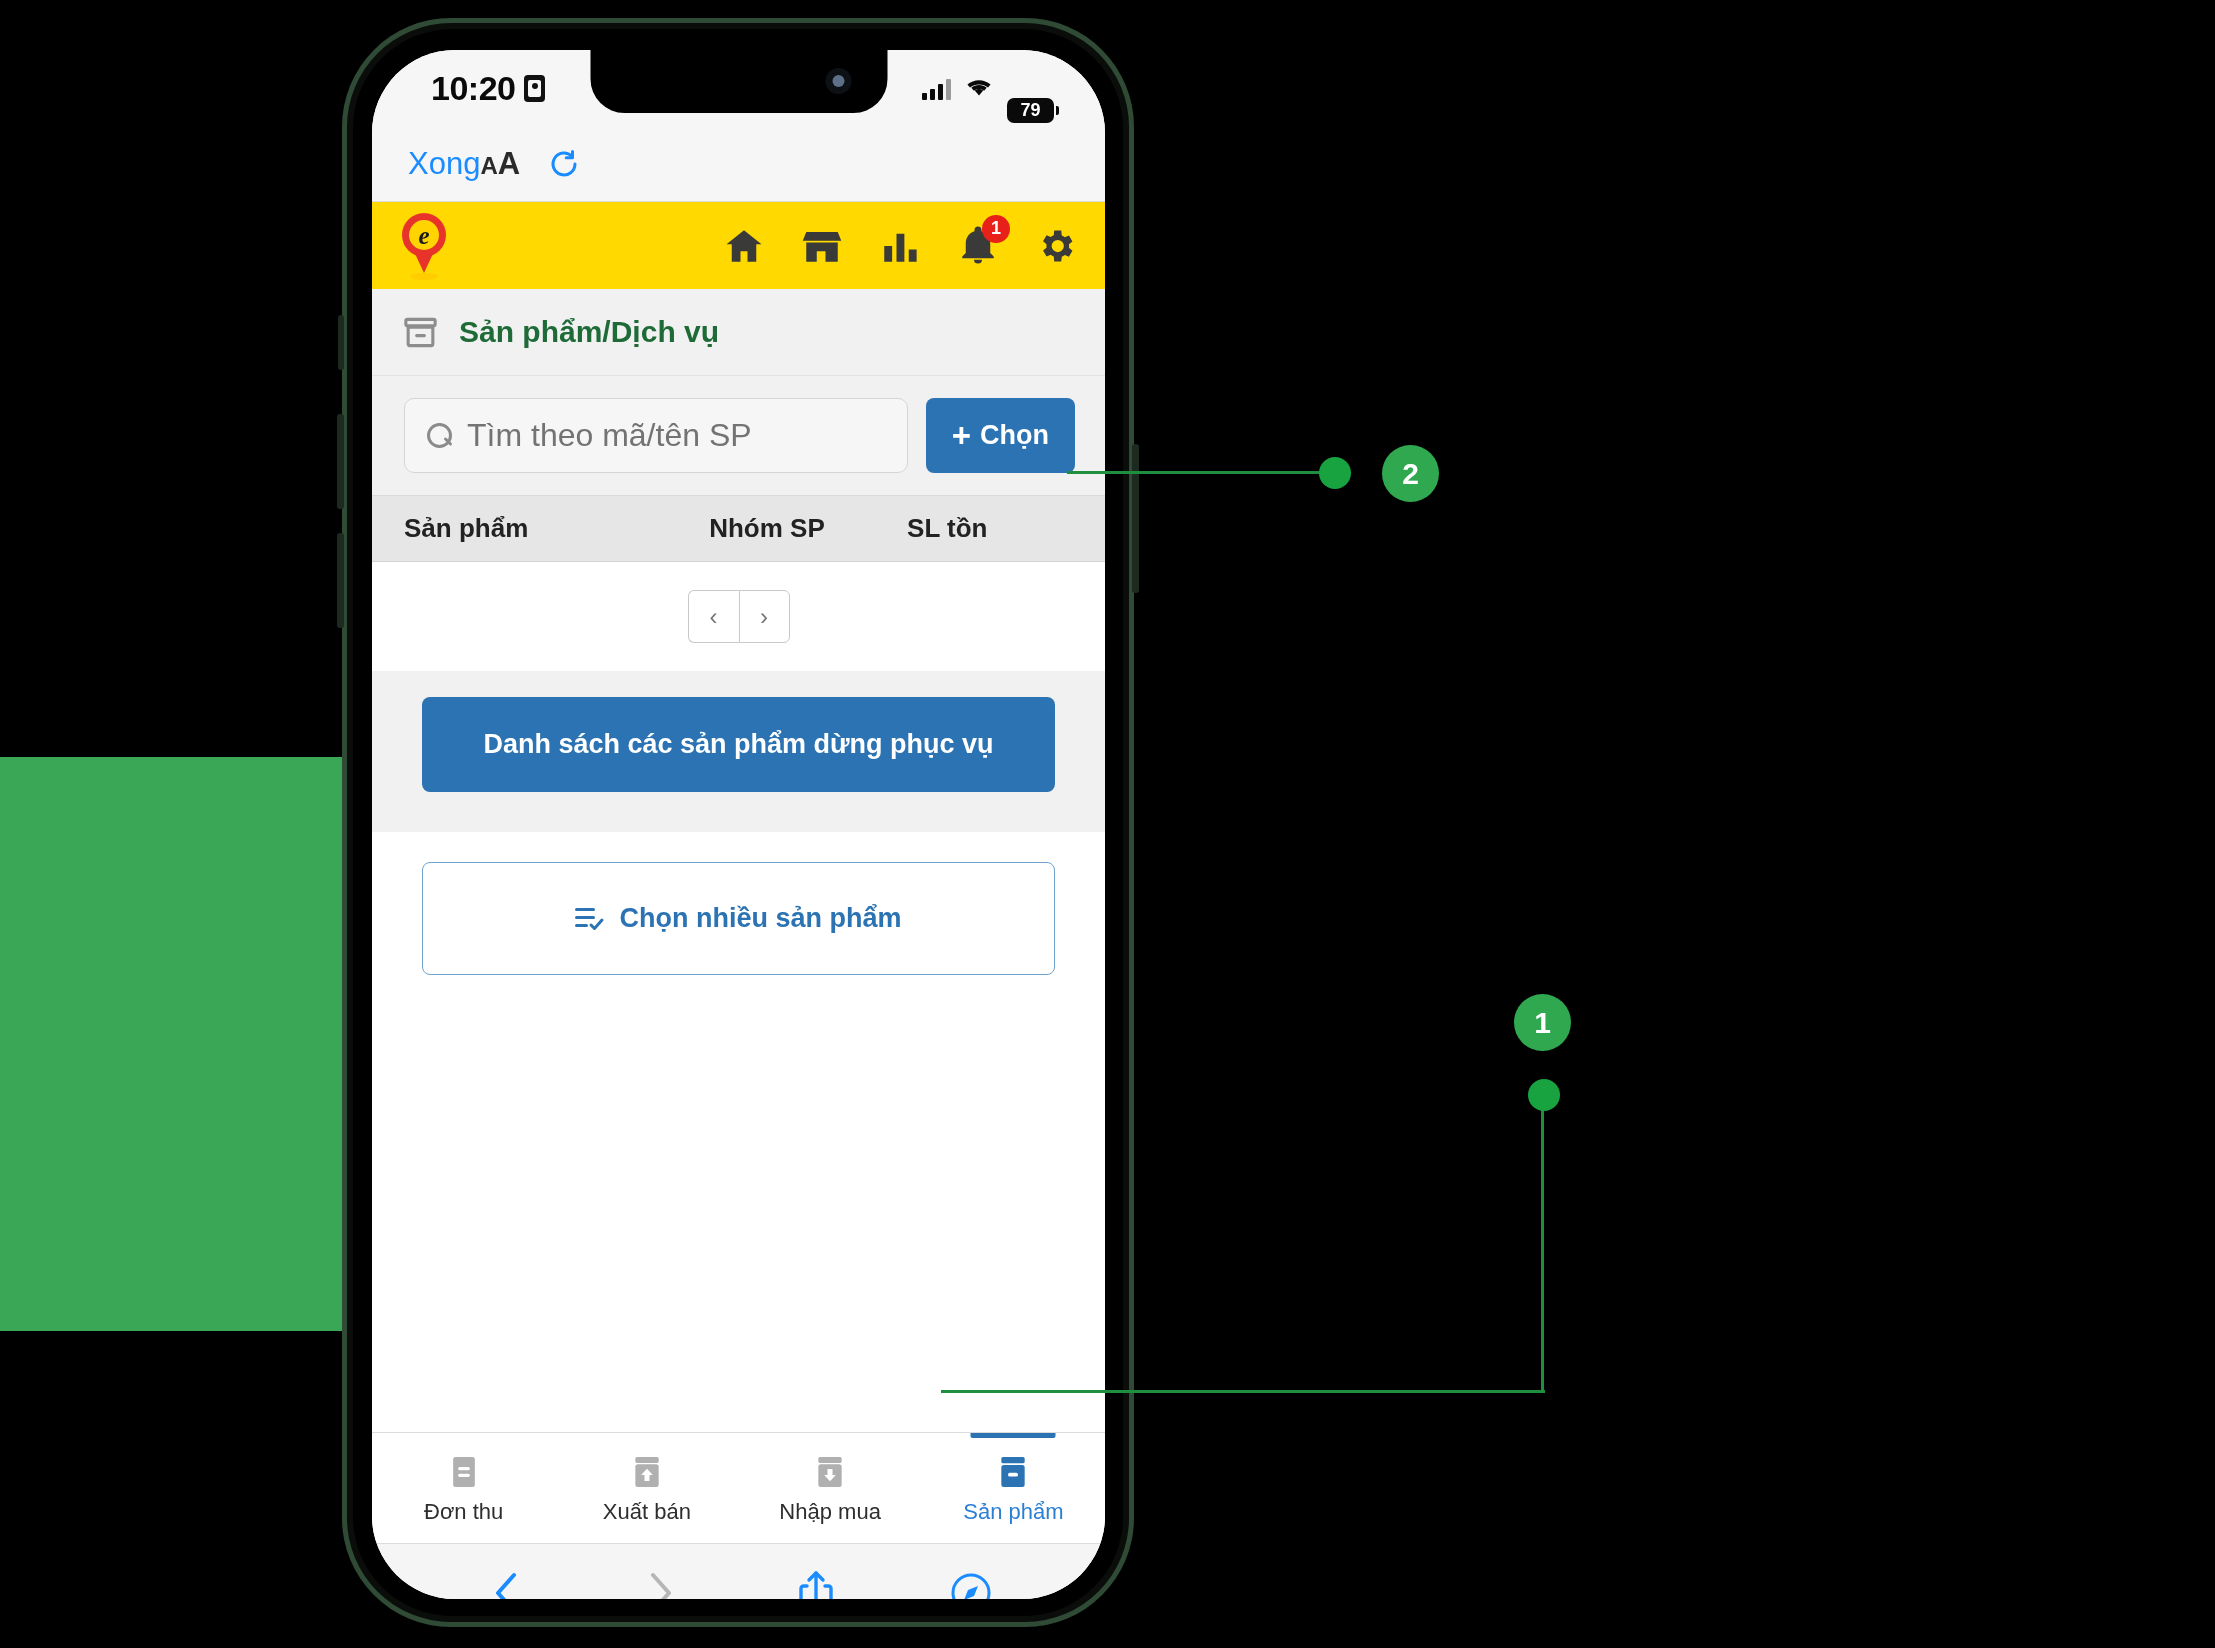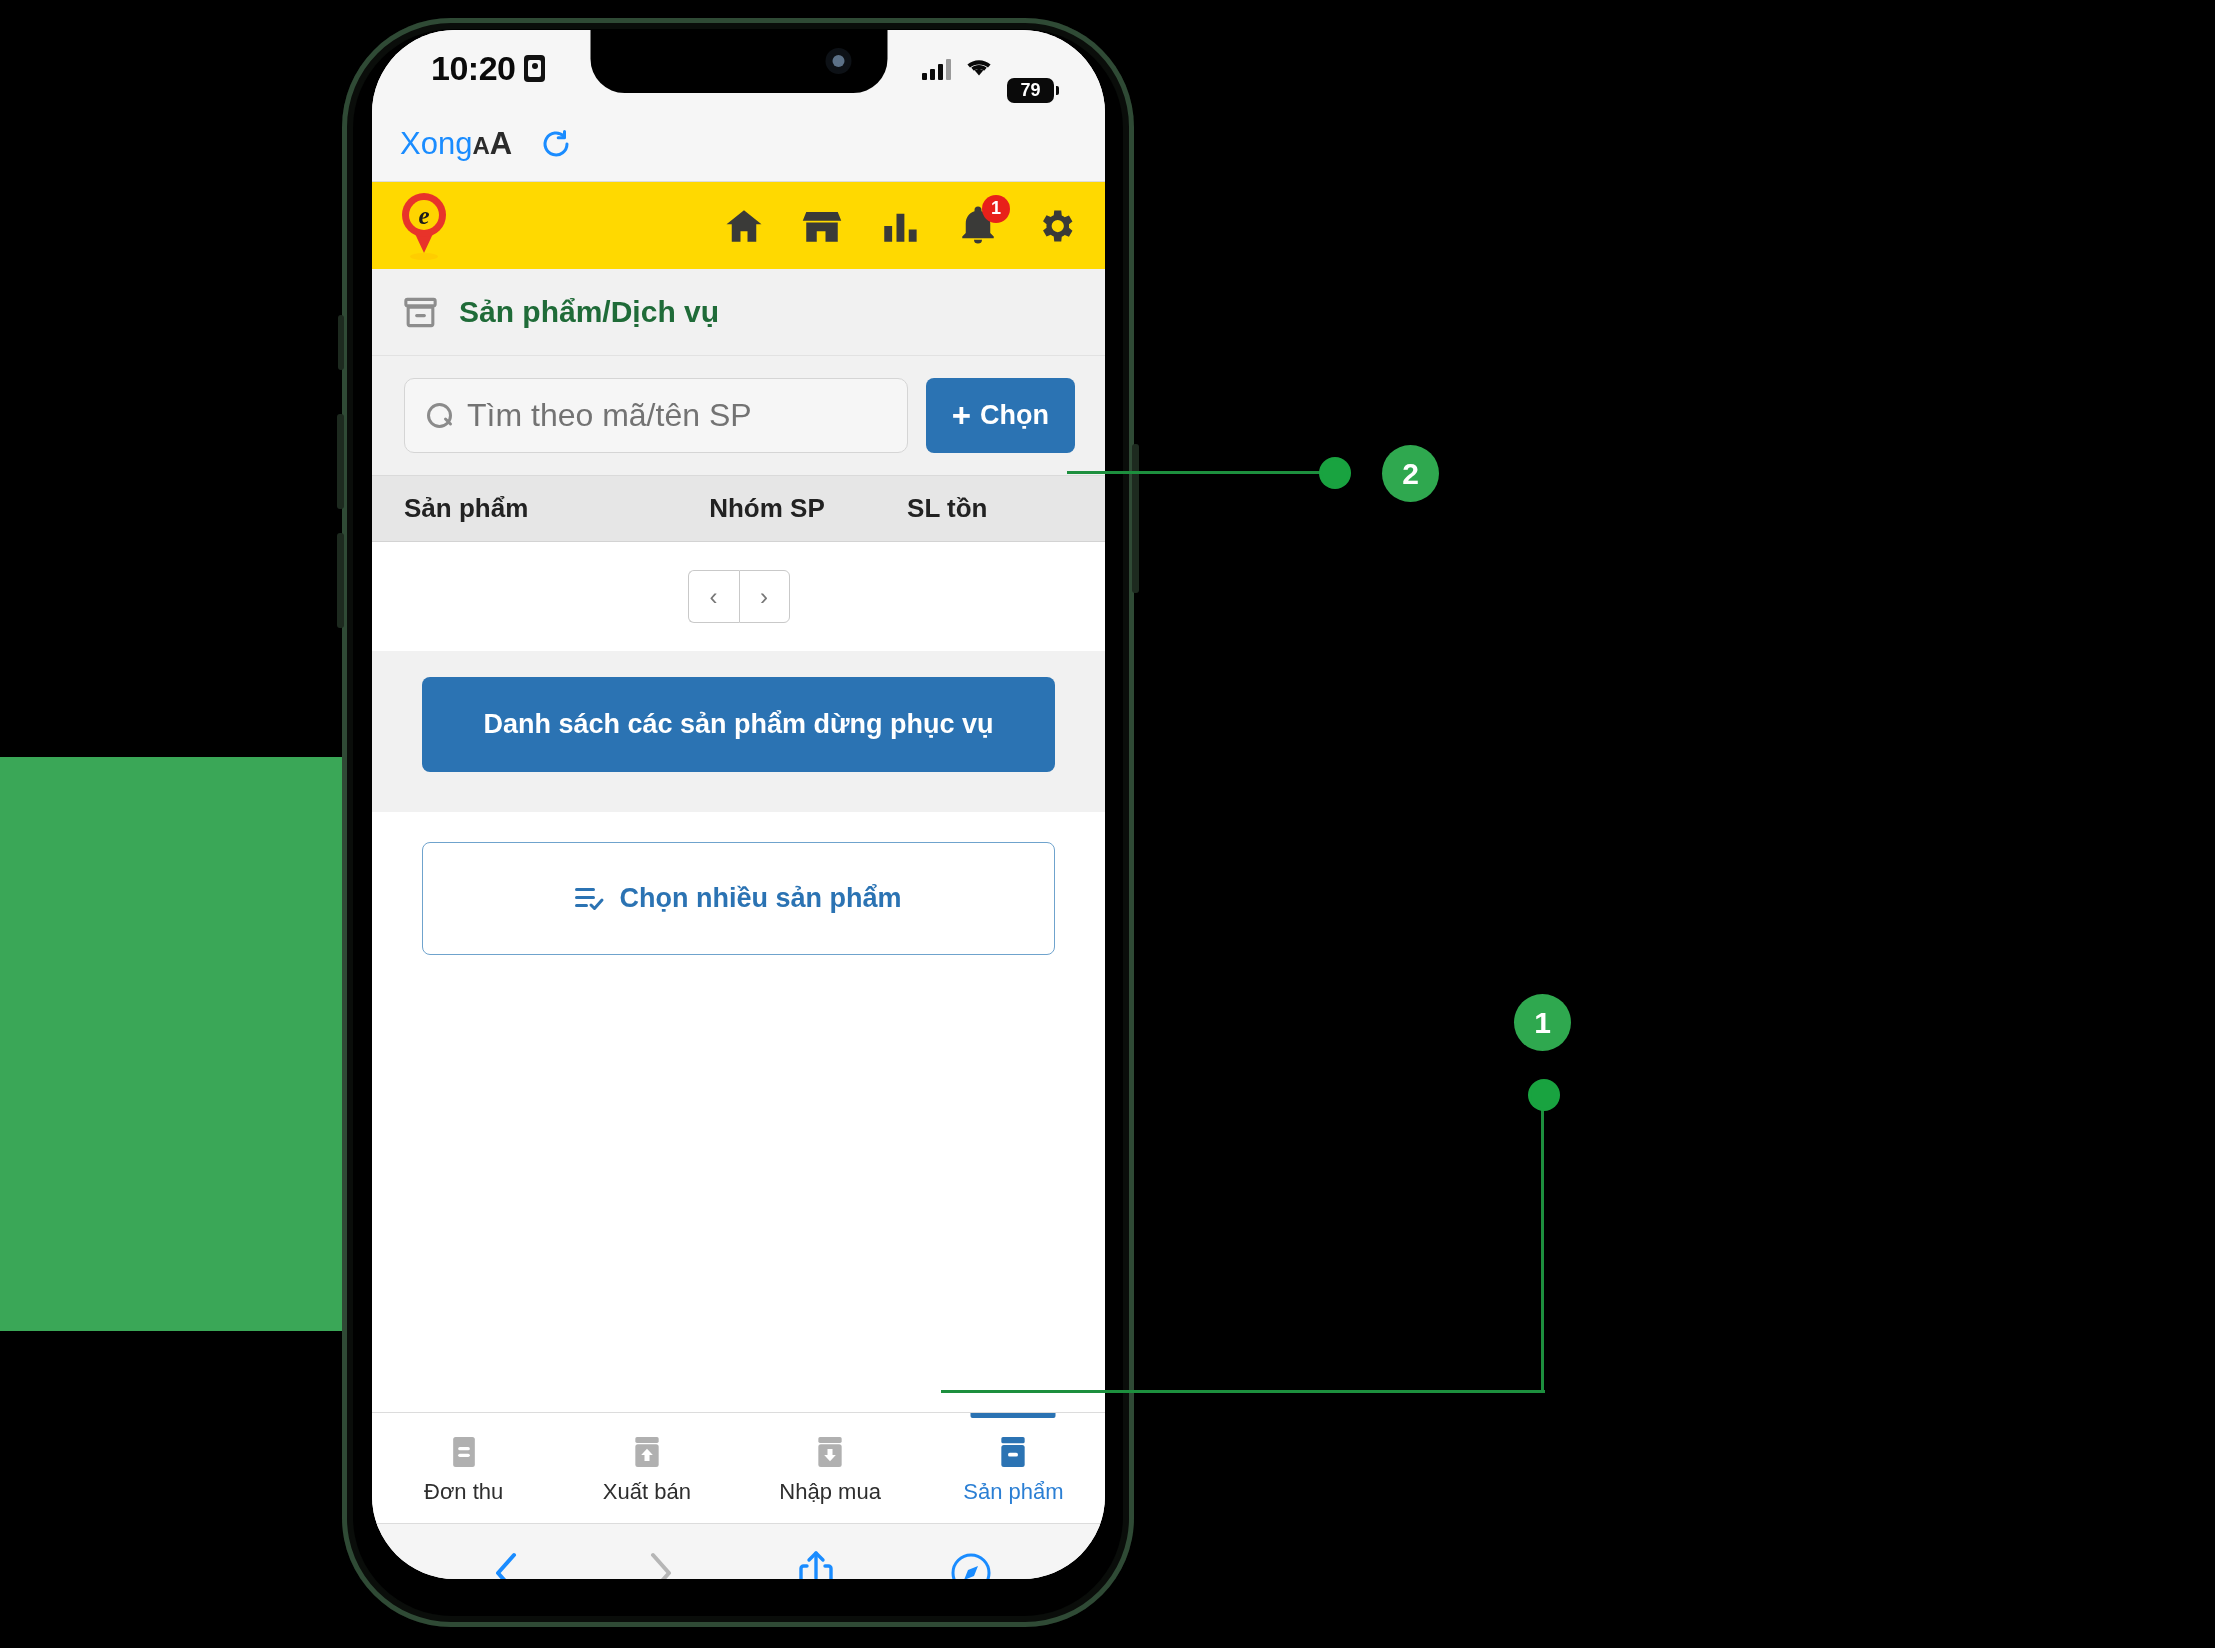--- a/index.html
+++ b/index.html
@@ -25,21 +25,21 @@
     border-radius: 109px;
     background: #0b0f0c;
     box-shadow: inset 0 0 0 5px #2f4a35, inset 0 0 0 11px #0a0d0a;
   }
   .phone-inner-bezel {
     position: absolute; left: 11px; top: 11px; right: 11px; bottom: 11px;
     border-radius: 99px;
     background: #000;
   }
   .screen {
-    position: absolute; left: 30px; top: 12px;
+    position: absolute; left: 30px; top: 32px;
     width: 733px; height: 1549px;
     border-radius: 83px;
     background: #ffffff;
     overflow: hidden;
   }
   
   .btn-side { position: absolute; background: #1d2a1f; border-radius: 3px; }
   .btn-mute  { left: -4px; top: 297px;  width: 6px; height: 55px; }
   .btn-volup { left: -5px; top: 396px;  width: 7px; height: 95px; }
   .btn-voldn { left: -5px; top: 515px;  width: 7px; height: 95px; }
@@ -97,21 +97,21 @@
     border-radius:50%; background:#0d1116;
   }
   .notch-cam::after{
     content:""; position:absolute; left:7px; top:7px; width:12px; height:12px;
     border-radius:50%; background:#5c7187;
   }
 
   
   .urlbar {
     height: 75px; background:#f6f6f6;
-    display:flex; align-items:center; padding: 0 28px;
+    display:flex; align-items:center; padding: 0 36px;
     border-bottom: 1px solid #dcdcdc;
   }
   .url-done { color:#1a8cff; font-size:31px; }
   .url-center { flex:1; display:flex; align-items:center; justify-content:center; gap:11px; }
   .lock-icon { width:16px; height:21px; position:relative; }
   .lock-icon::before{
     content:""; position:absolute; left:2.5px; top:0; width:11px; height:11px;
     border:3px solid #141414; border-bottom:none; border-radius:6px 6px 0 0;
   }
   .lock-icon::after{

